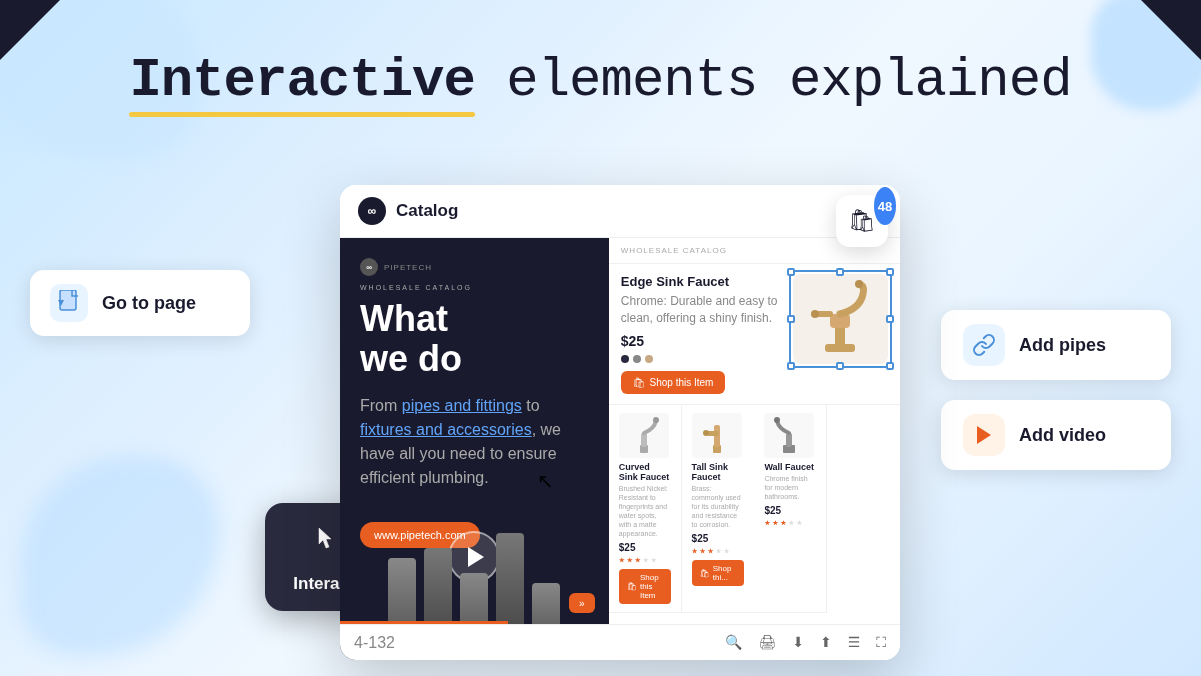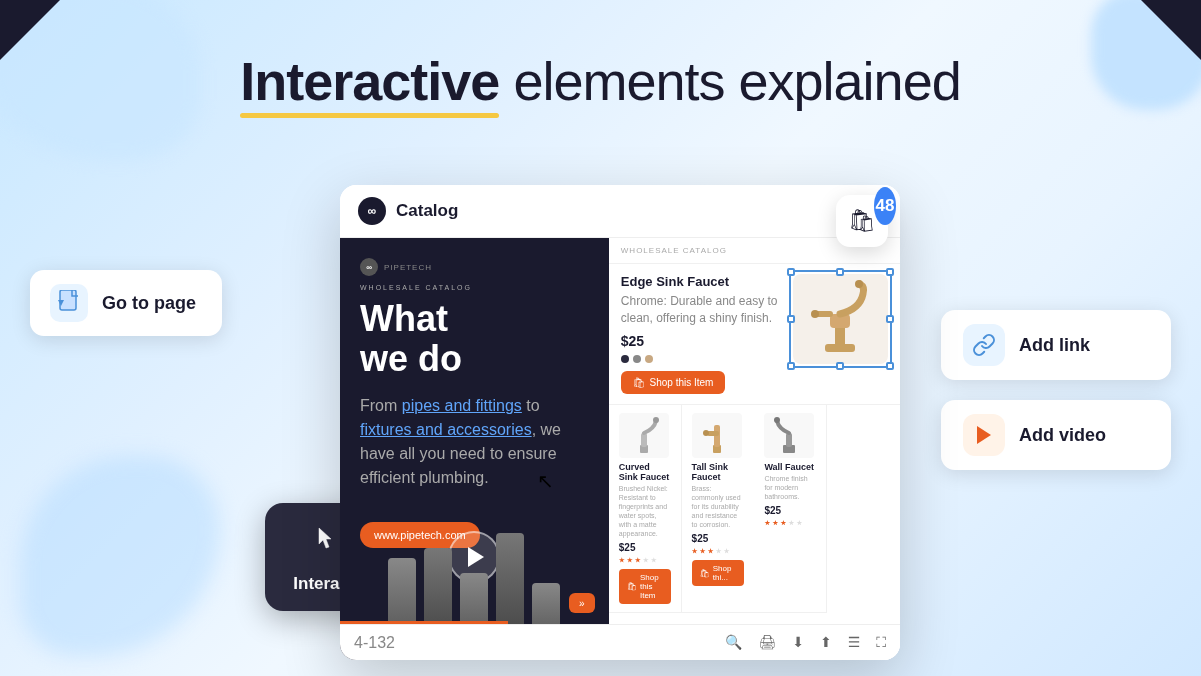--- a/index.html
+++ b/index.html
@@ -38,20 +38,21 @@
       border-radius: 60% 40% 70% 30%;
       filter: blur(10px);
     }
 
     
     .page-title-container {
       position: absolute;
       top: 50px;
       left: 0; right: 0;
       text-align: center;
+      font-family: Liberation Mono, monospace;
     }
     .page-title {
       font-size: 54px;
       font-weight: 400;
       color: #1a1a2e;
       letter-spacing: -1px;
     }
     .page-title .bold-word {
       font-weight: 900;
       position: relative;
@@ -78,21 +79,21 @@
       gap: 18px;
     }
 
     .feature-btn {
       display: flex;
       align-items: center;
       gap: 14px;
       background: white;
       border-radius: 14px;
       padding: 14px 20px;
-      width: 192px;
+      width: 220px;
       box-shadow: 0 4px 20px rgba(0,0,0,0.12);
     }
     .feature-btn .icon-wrap {
       width: 38px; height: 38px;
       border-radius: 10px;
       display: flex; align-items: center; justify-content: center;
       font-size: 18px;
       flex-shrink: 0;
     }
     .feature-btn .icon-wrap.blue-light {
@@ -207,21 +208,21 @@
       color: #1a1a2e;
     }
     .badge-count {
       position: absolute;
       top: -8px; right: -8px;
       background: #3b82f6;
       color: white;
       border-radius: 50%;
       width: 22px; height: 38px;
       display: flex; align-items: center; justify-content: center;
-      font-size: 17px;
+      font-size: 13px;
       font-weight: 700;
     }
 
     
     .catalog-body {
       display: flex;
       height: calc(100% - 50px);
     }
 
     
@@ -539,21 +540,21 @@
 </div>
 
 <div class="right-sidebar">
   <div class="right-feature-btn">
     <div class="right-icon-wrap icon-blue">
       <svg width="24" height="24" viewBox="0 0 24 24" fill="none">
         <path d="M10 13a5 5 0 0 0 7.54.54l3-3a5 5 0 0 0-7.07-7.07l-1.72 1.71" stroke="#4a90d9" stroke-width="2" stroke-linecap="round"></path>
         <path d="M14 11a5 5 0 0 0-7.54-.54l-3 3a5 5 0 0 0 7.07 7.07l1.71-1.71" stroke="#4a90d9" stroke-width="2" stroke-linecap="round"></path>
       </svg>
     </div>
-    <span class="feature-btn-label">Add link</span>
+    <span class="feature-btn-label">Add pipes</span>
   </div>
   <div class="right-feature-btn">
     <div class="right-icon-wrap icon-orange">
       <svg width="24" height="24" viewBox="0 0 24 24" fill="none">
         <polygon points="5,3 19,12 5,21" fill="#e85d20"></polygon>
       </svg>
     </div>
     <span class="feature-btn-label">Add video</span>
   </div>
 </div>

